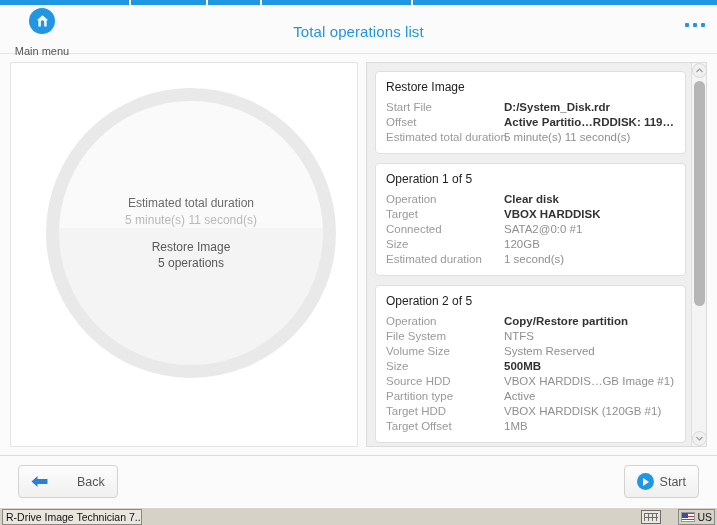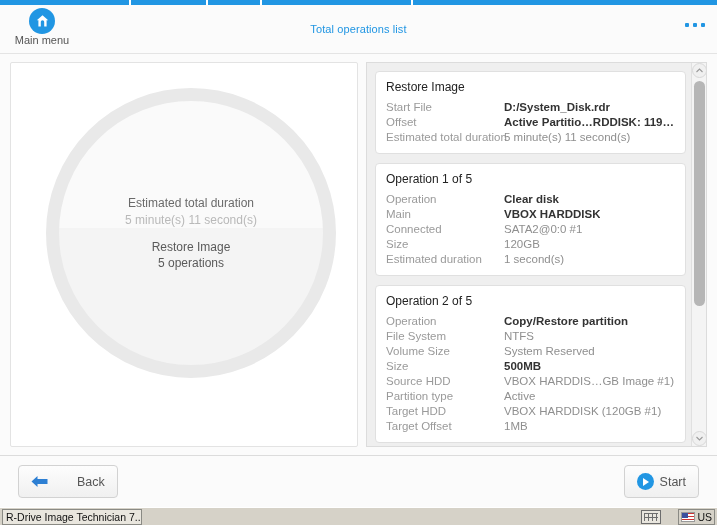--- a/index.html
+++ b/index.html
@@ -38,26 +38,26 @@
     width: 60px; text-align: center;
     cursor: pointer;
   }
   .home-circle {
     width: 26px; height: 26px; border-radius: 50%;
     background: #2196e3; margin: 0 auto;
     display: flex; align-items: center; justify-content: center;
   }
   .home-circle svg { display: block; }
   .mainmenu-label {
-    font-size: 11px; color: #555; margin-top: 0; line-height: 13px;
+    font-size: 11px; color: #555; margin-top: 11px; line-height: 13px;
     white-space: nowrap;
   }
   .page-title {
     position: absolute; left: 0; top: 18px; width: 717px;
-    text-align: center; font-size: 11px; color: #2196e3;
+    text-align: center; font-size: 15px; color: #2196e3;
     letter-spacing: .1px;
   }
   .dots {
     position: absolute; right: 12px; top: 18px;
     display: flex; gap: 4px; cursor: pointer;
   }
   .dots i {
     display: block; width: 4px; height: 4px; background: #2196e3;
     border-radius: 1px;
   }
@@ -284,21 +284,21 @@
               <div class="v">5 minute(s) 11 second(s)</div>
             </div>
           </div>
           <div class="card">
             <div class="card-title">Operation 1 of 5</div>
             <div class="row">
               <div class="k">Operation</div>
               <div class="v b">Clear disk</div>
             </div>
             <div class="row">
-              <div class="k">Main</div>
+              <div class="k">Target</div>
               <div class="v b">VBOX HARDDISK</div>
             </div>
             <div class="row">
               <div class="k">Connected</div>
               <div class="v">SATA2@0:0 #1</div>
             </div>
             <div class="row">
               <div class="k">Size</div>
               <div class="v">120GB</div>
             </div>

